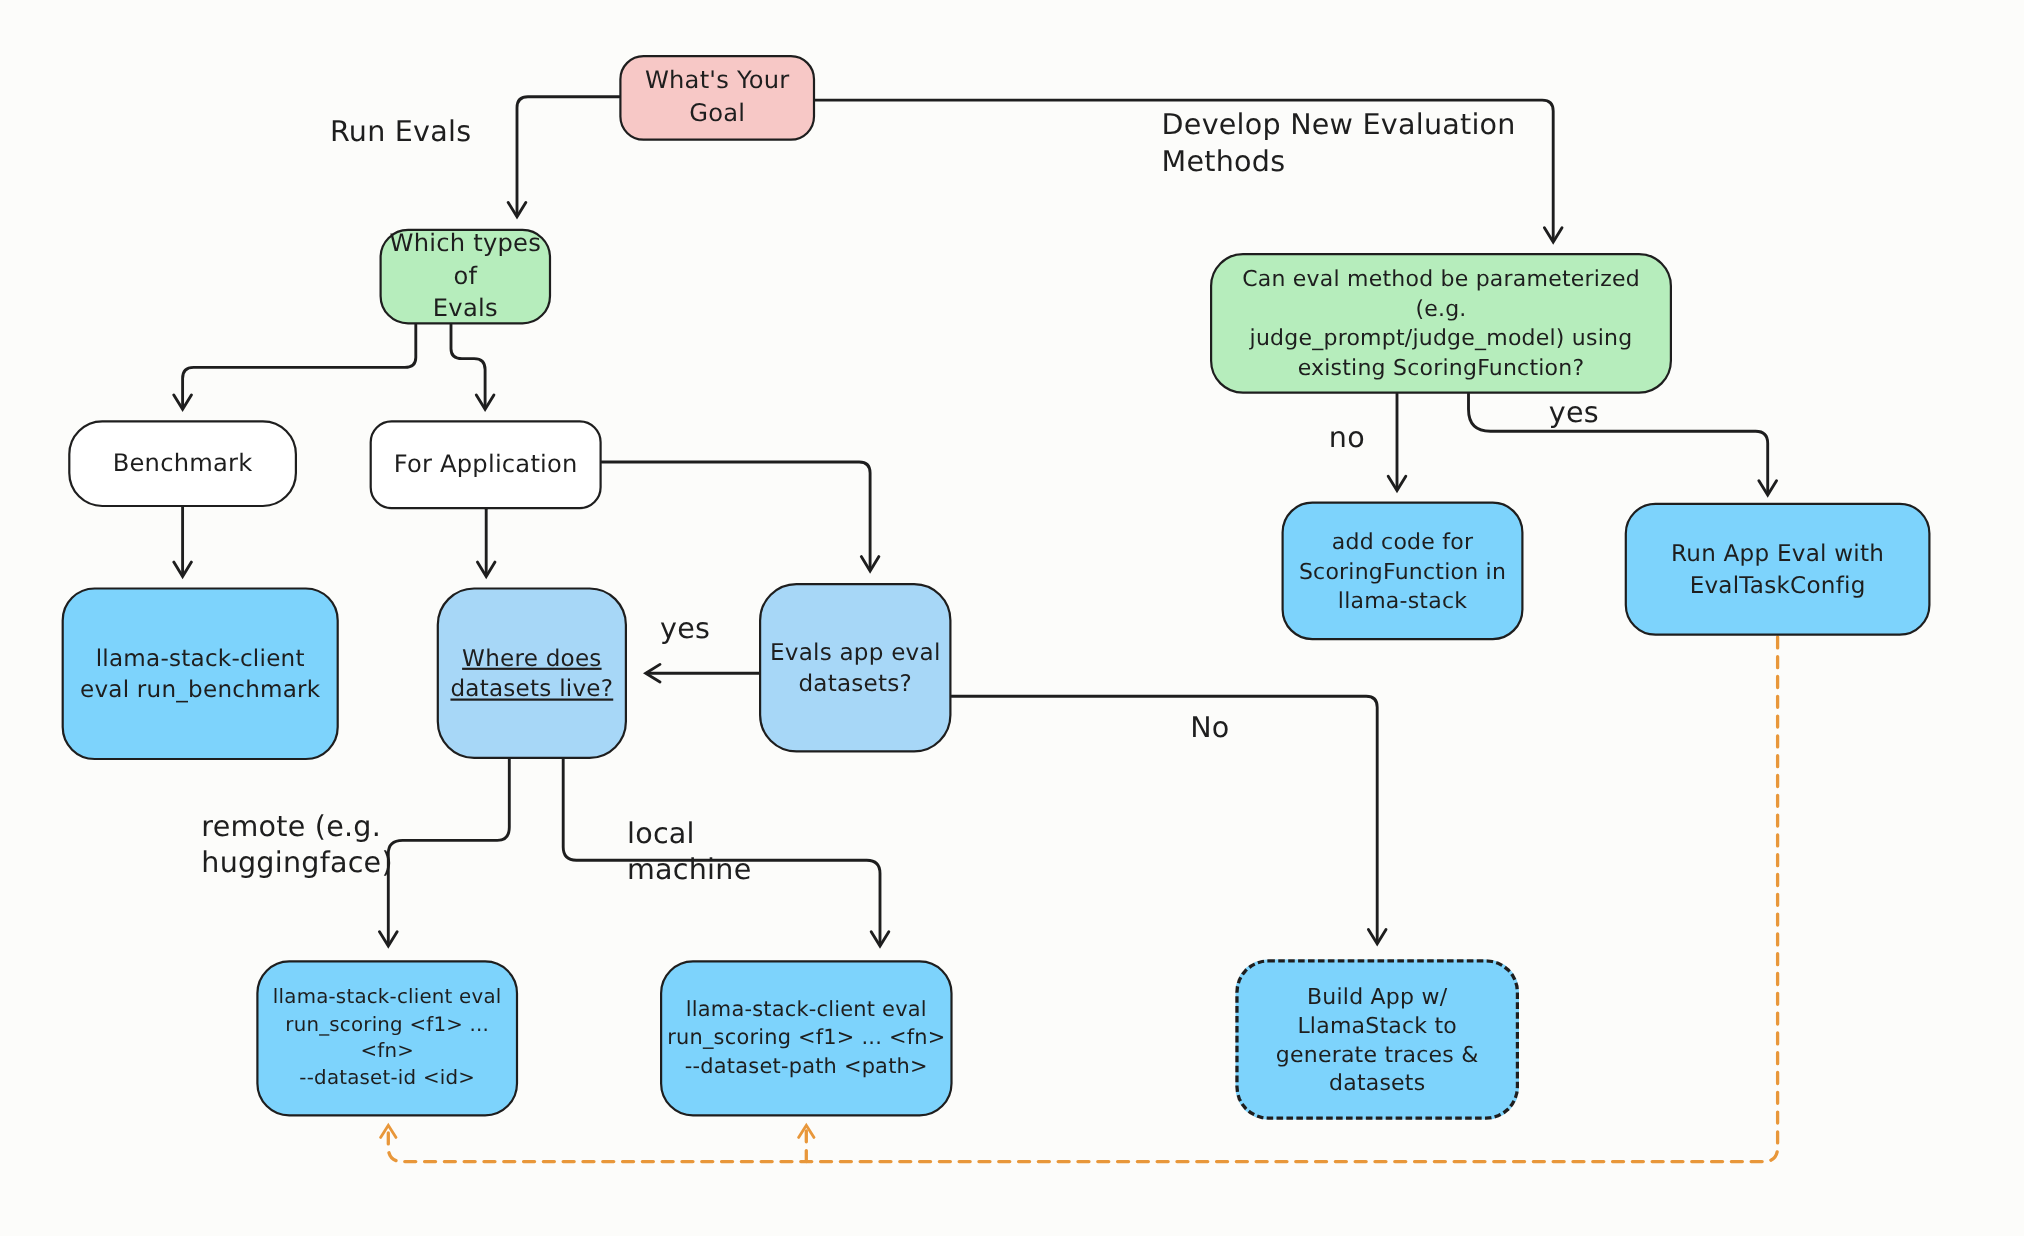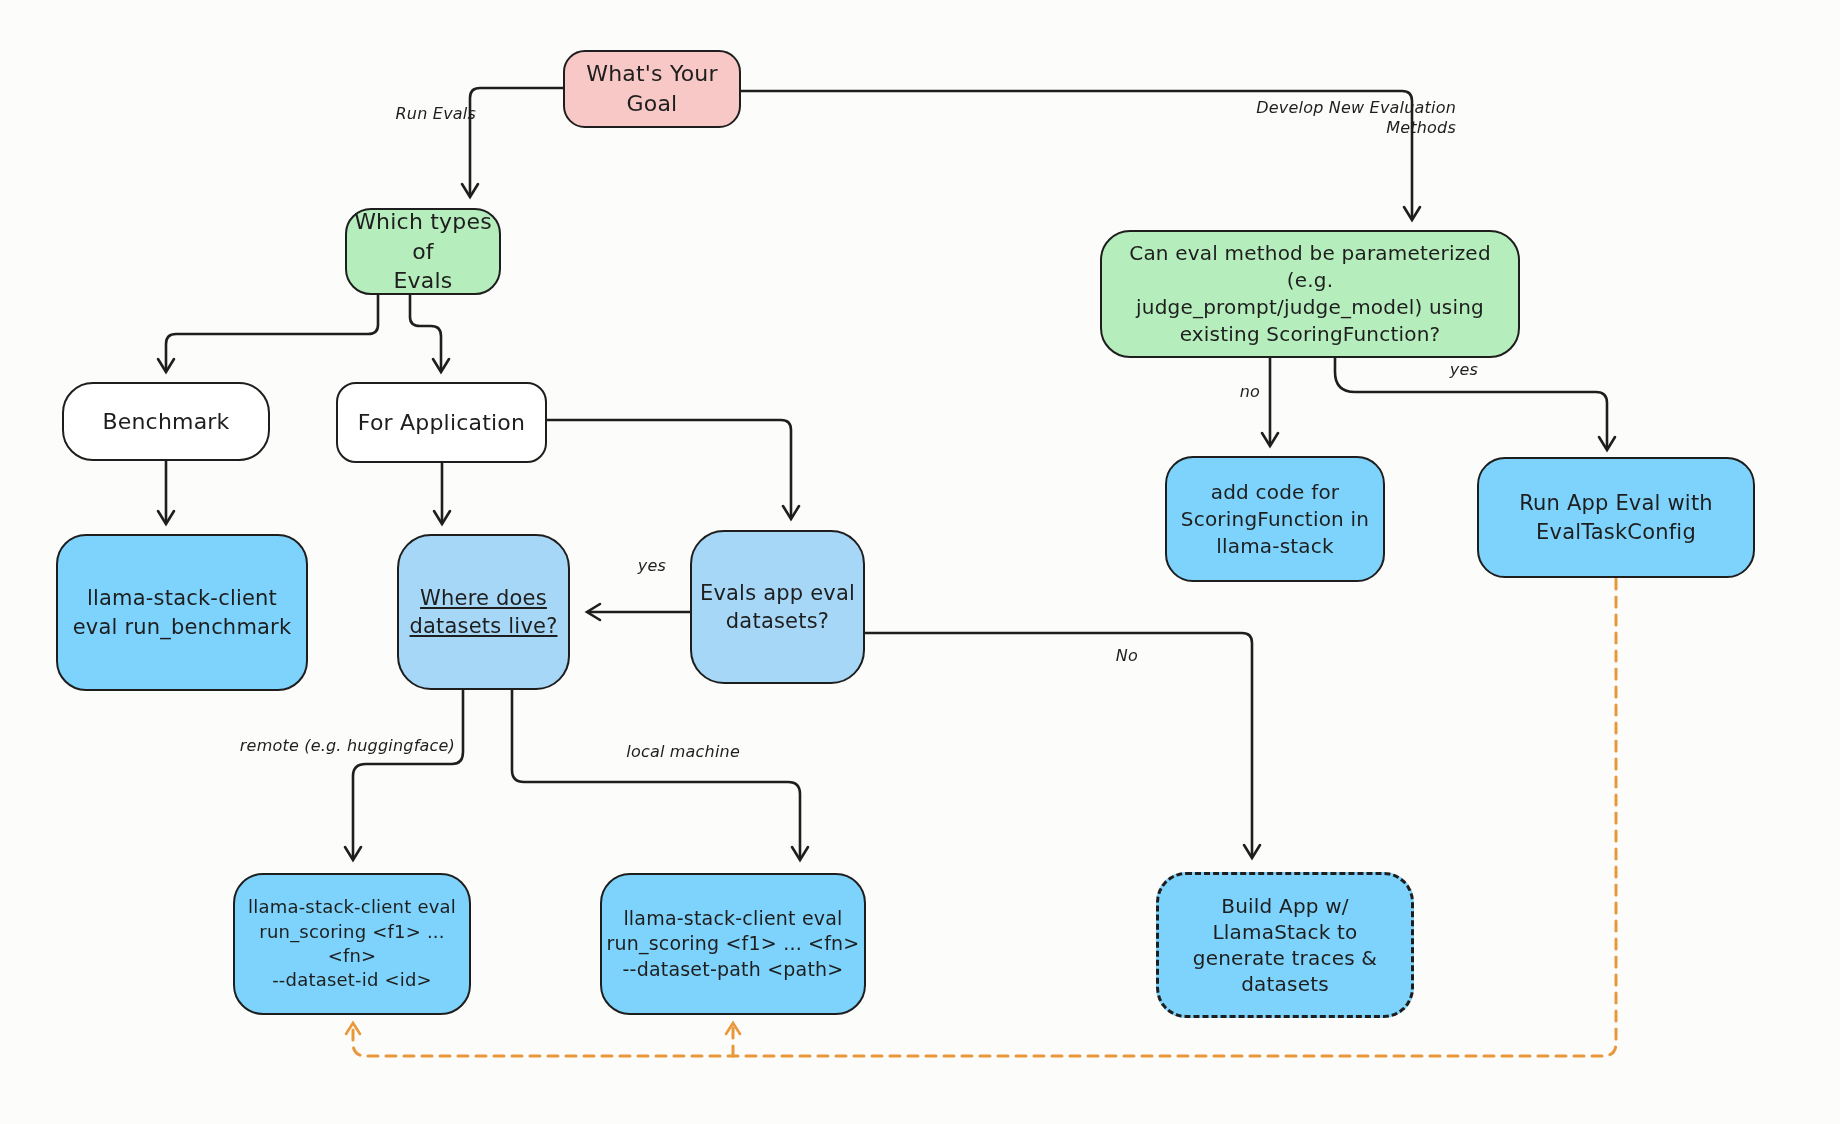--- a/index.html
+++ b/index.html
@@ -15,24 +15,24 @@
     display:flex;align-items:center;justify-content:center;
     text-align:center;white-space:pre-line;
     padding:6px 0;line-height:1.35;font-size:21px;
     letter-spacing:0.2px;
   }
   .fill-pink  {background:#f7c8c6;}
   .fill-green {background:#b6edbc;}
   .fill-blue  {background:#a7d7f7;}
   .fill-yellow{background:#7dd3fc;}
   .fill-white {background:#ffffff;}
-  .node.dashed{border:3.4px dashed #1e1e1e;margin-left:33px;}
+  .node.dashed{border:3.4px dashed #1e1e1e;}
   .elabel{
-    position:absolute;font-size:16px;line-height:1.25;
-    white-space:pre-line;text-align:right;letter-spacing:0.2px;font-style:italic;
+    position:absolute;font-size:26px;line-height:1.25;
+    white-space:pre-line;text-align:left;letter-spacing:0.2px;
   }
 </style>
 </head>
 <body>
 
 <div id="canvas">
 
   <svg id="edges" viewBox="0 0 1840 1124" xmlns="http://www.w3.org/2000/svg">
     <defs>
       <marker id="arrowB" viewBox="-16 -10 20 20" refX="-1" refY="0" markerWidth="20" markerHeight="20" markerUnits="userSpaceOnUse" orient="auto">

